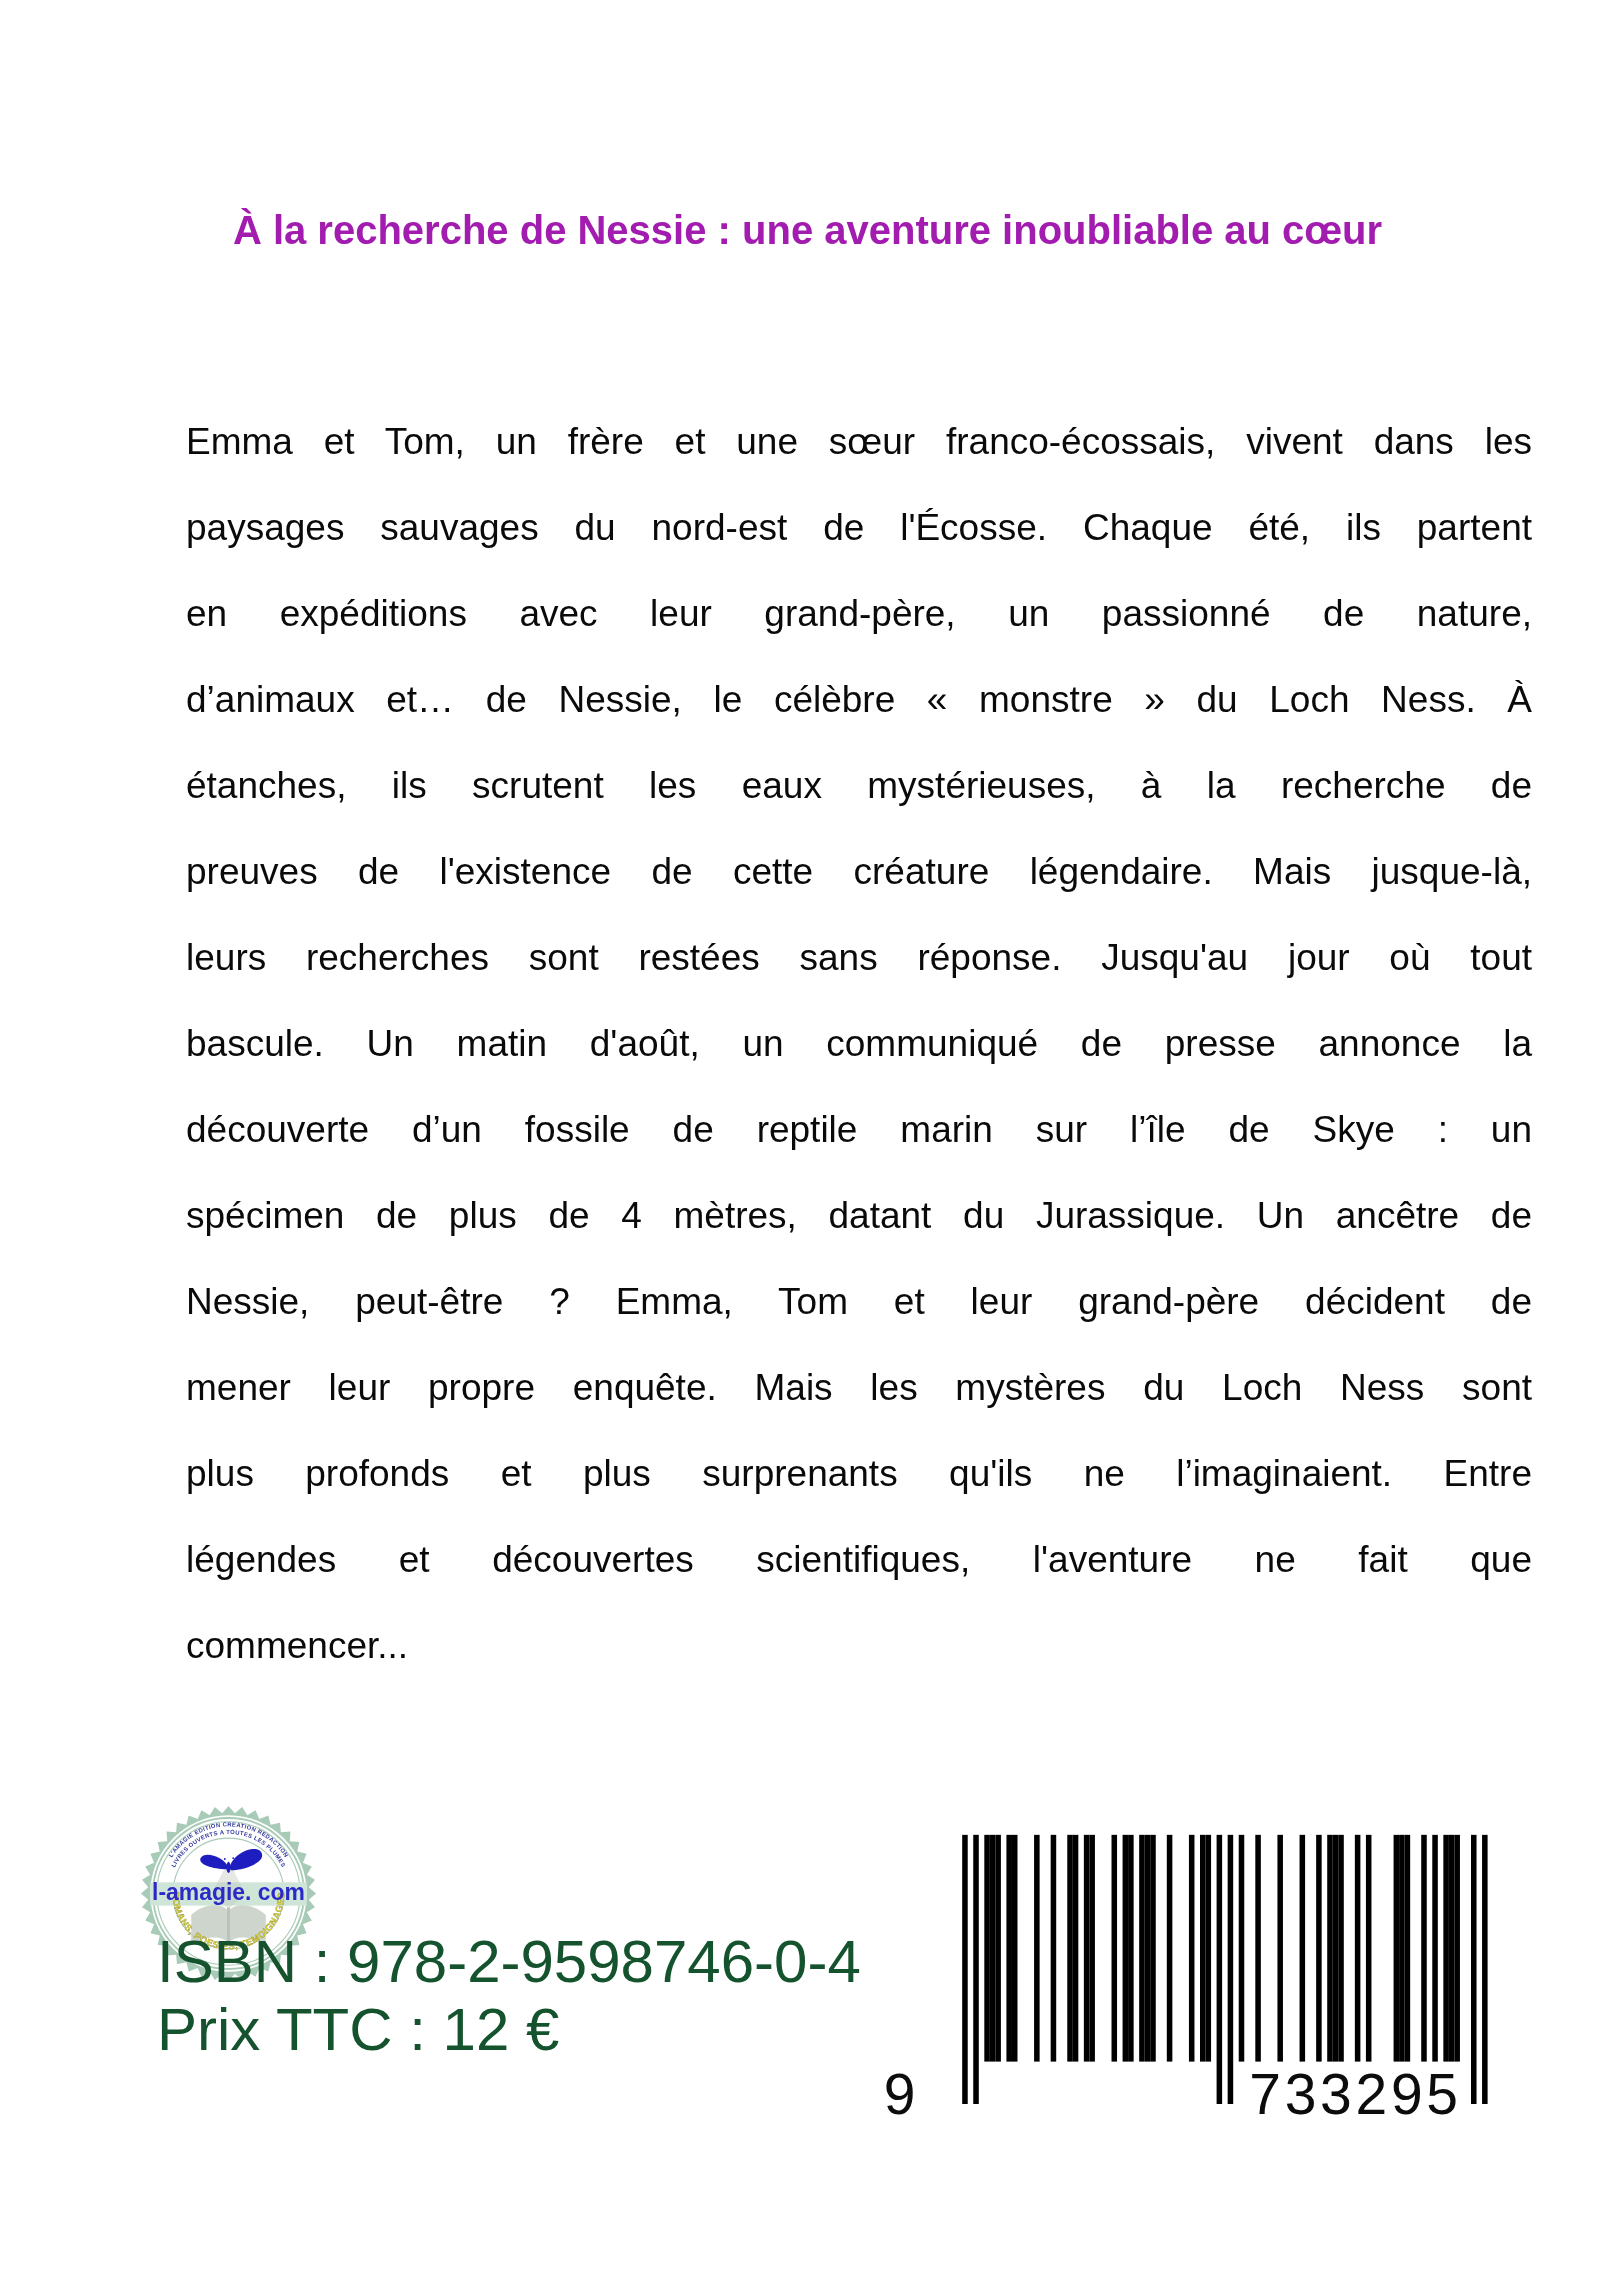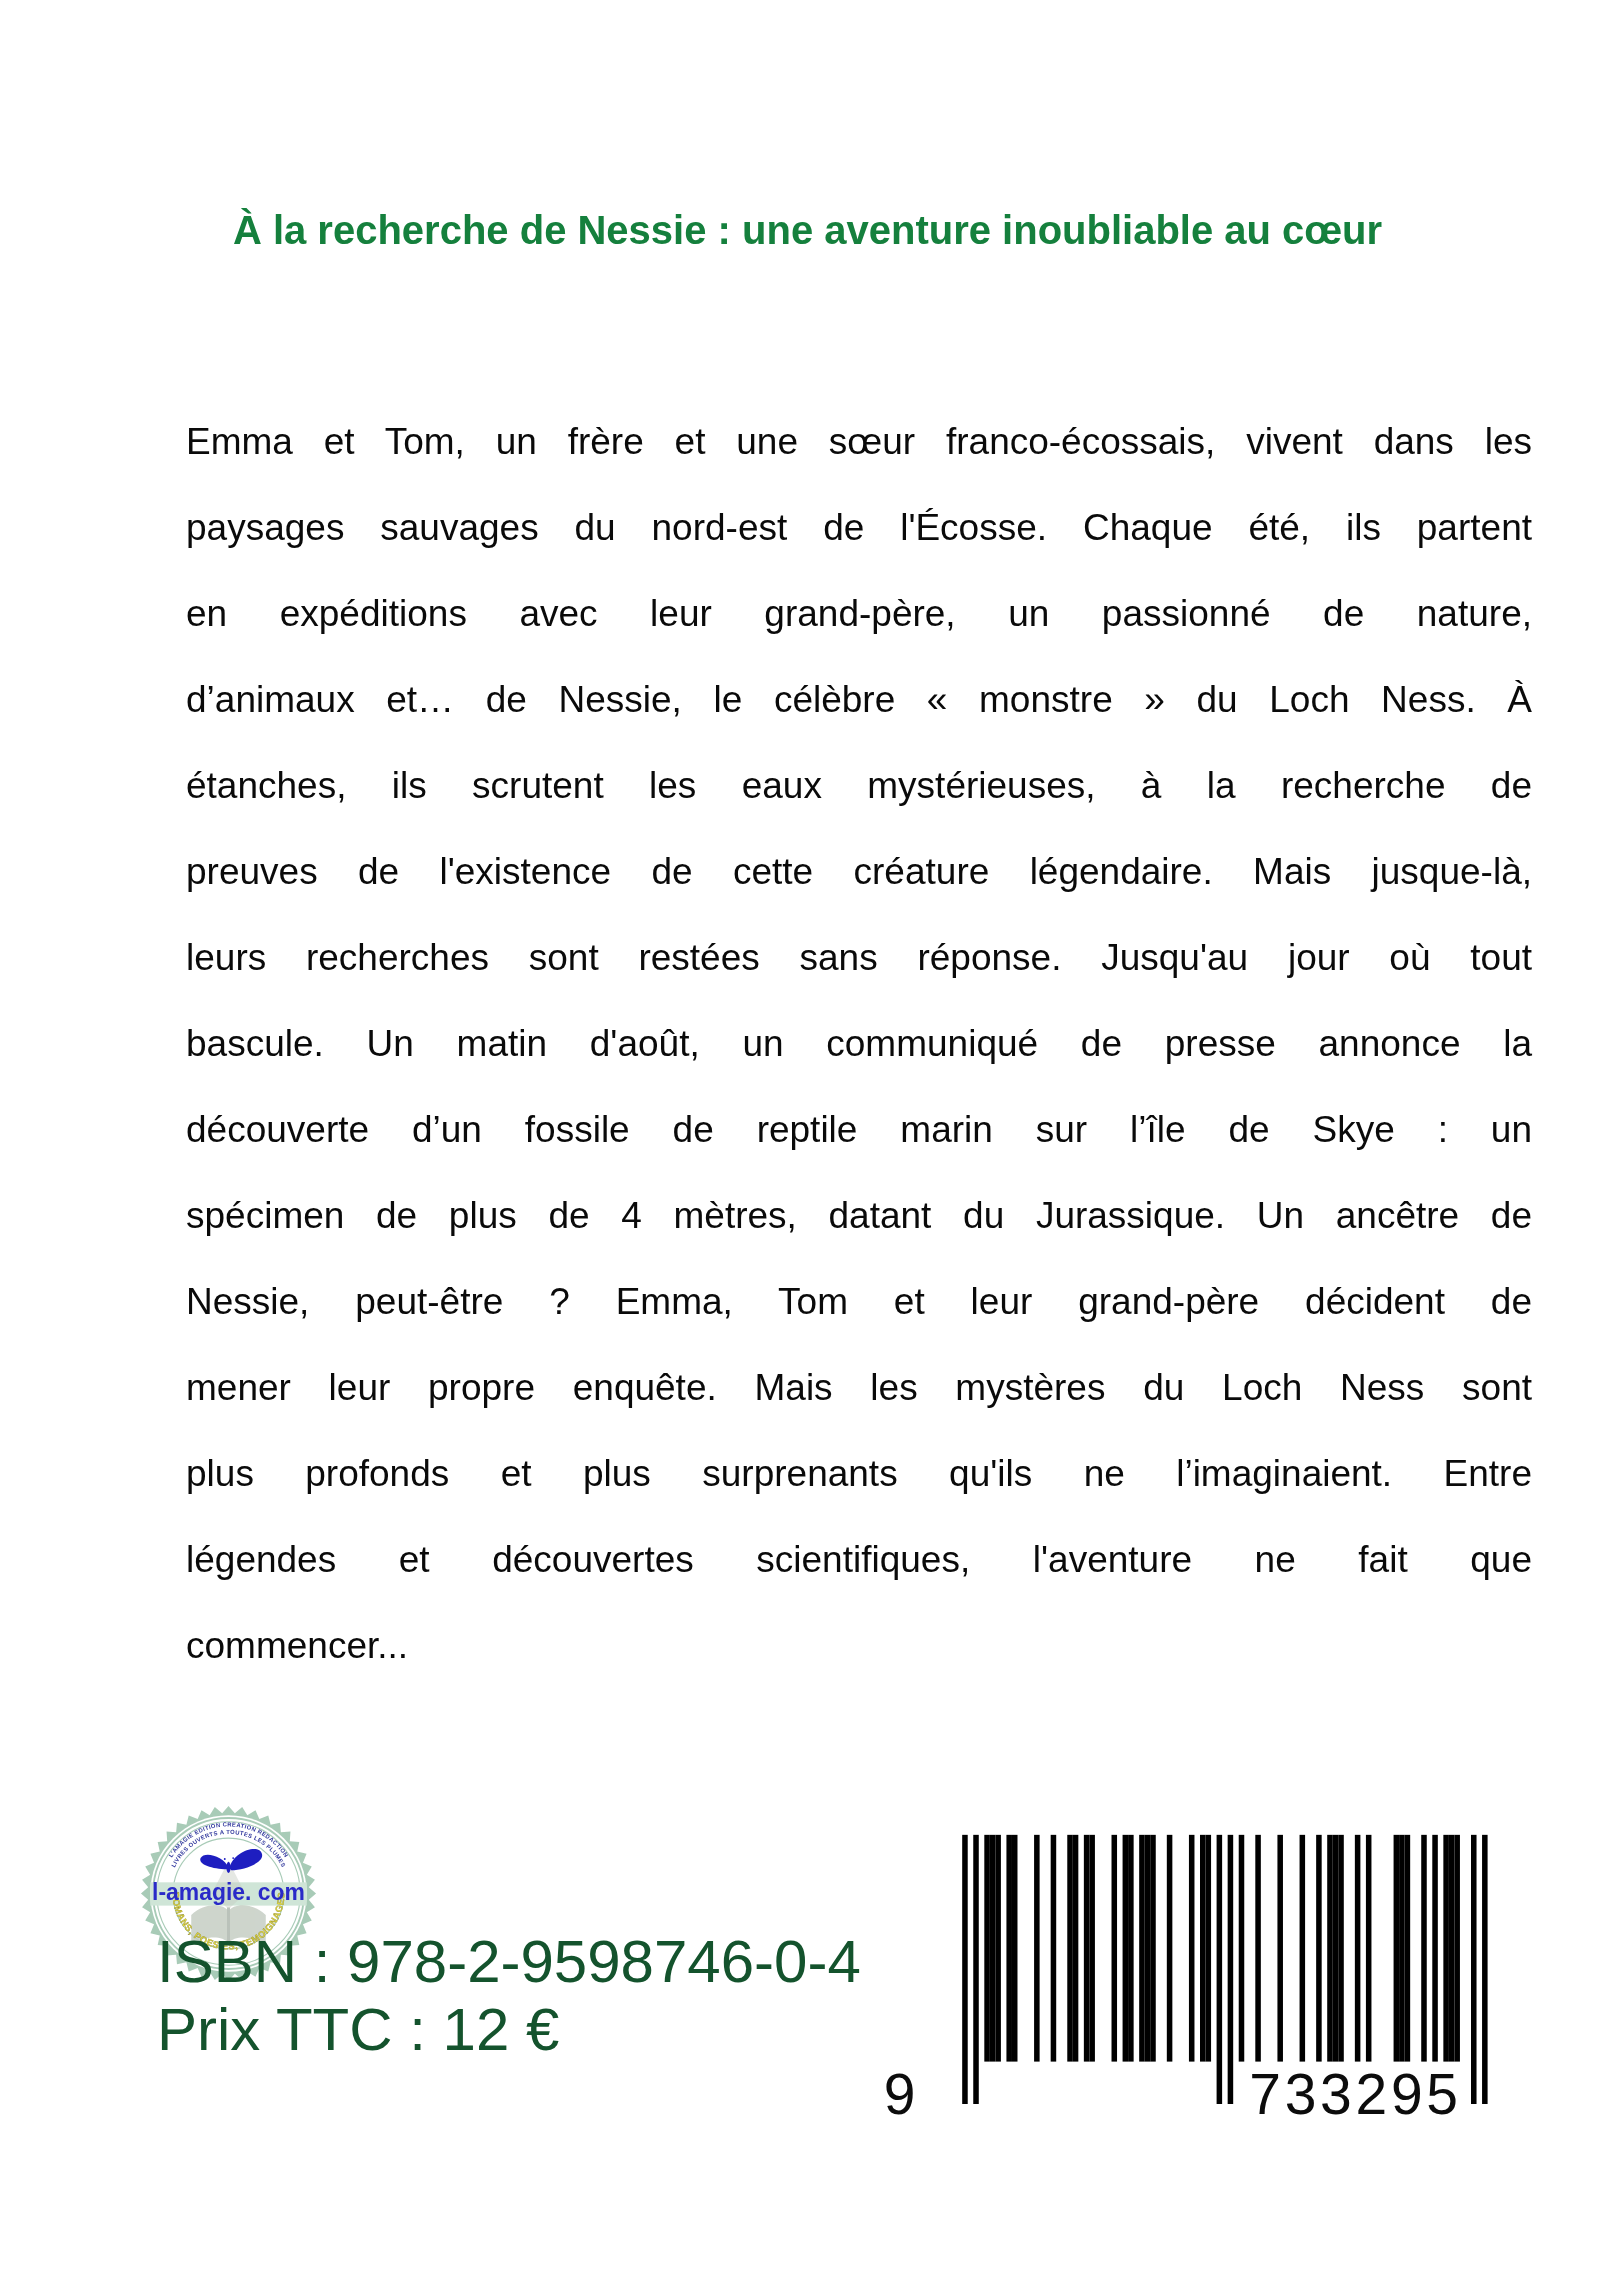--- a/index.html
+++ b/index.html
@@ -10,21 +10,21 @@
     font-family:"Liberation Sans", sans-serif;
     color:#000;
     overflow:hidden;
   }
   .title{
     position:absolute;
     left:111px;right:115px;top:181px;
     text-align:center;
     font-size:40px;font-weight:bold;
     line-height:98px;
-    color:#15803d;
+    color:#a21caf;
   }
   .body-text{
     position:absolute;
     left:159px;top:399px;width:1346px;margin-left:27px;
   }
   .body-line{
     height:86px;line-height:86px;
     font-size:37px;
     white-space:nowrap;
     text-align:justify;

